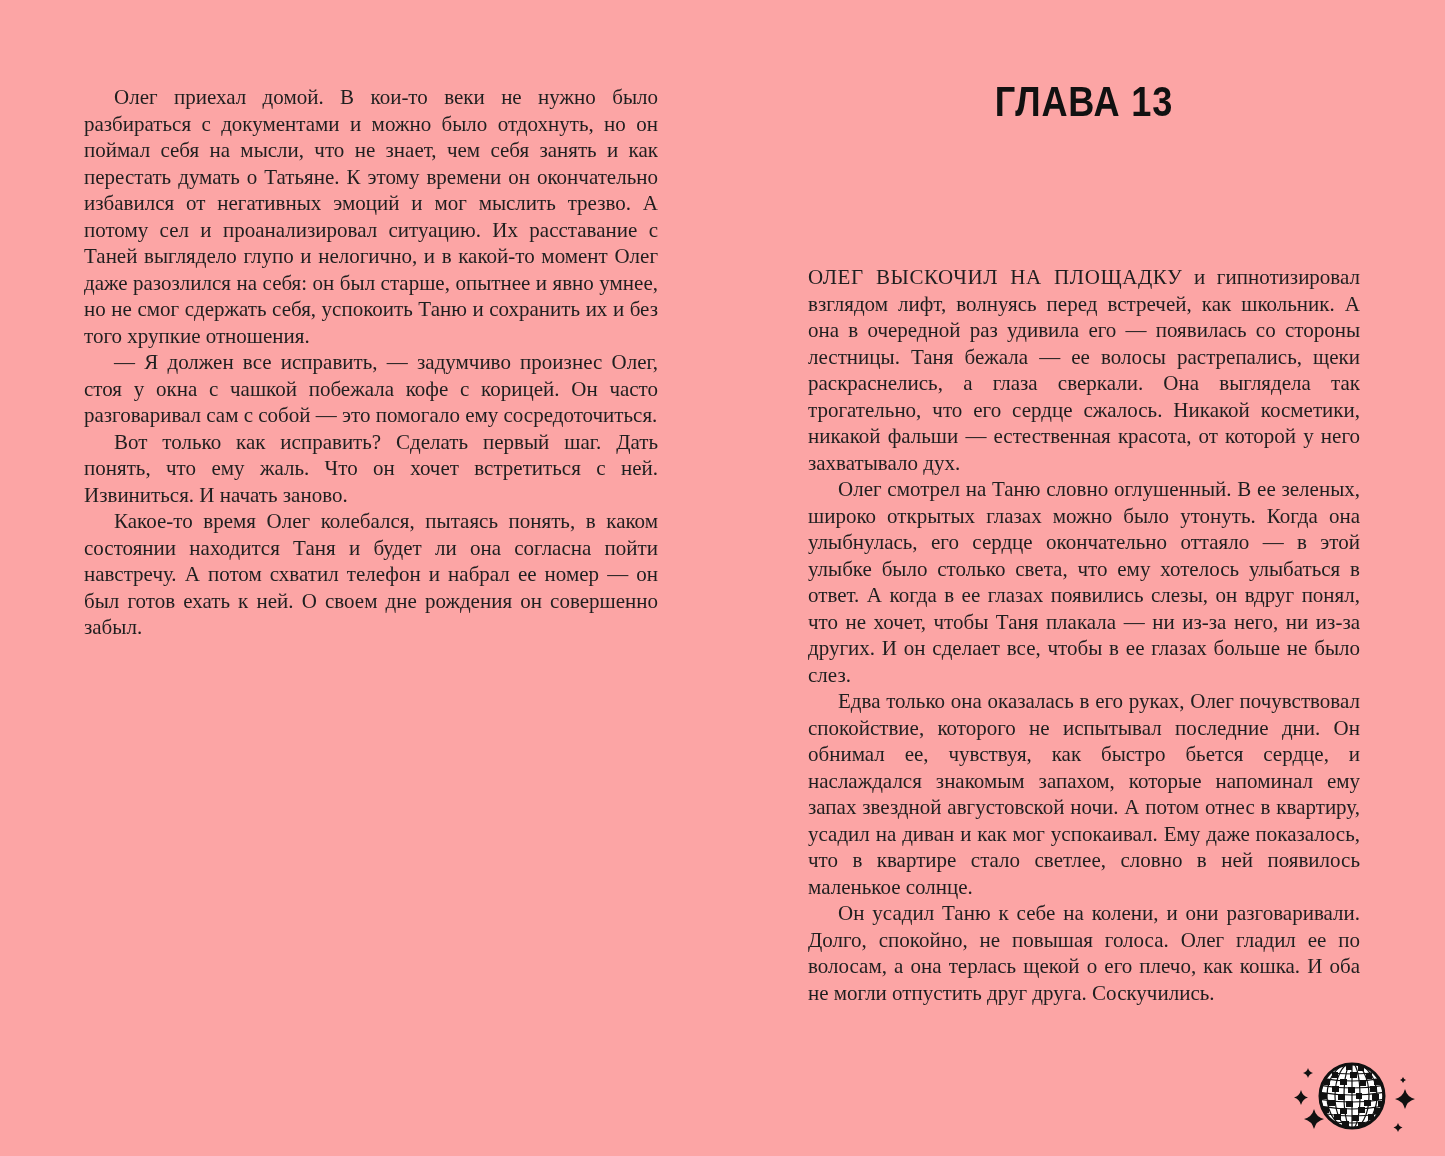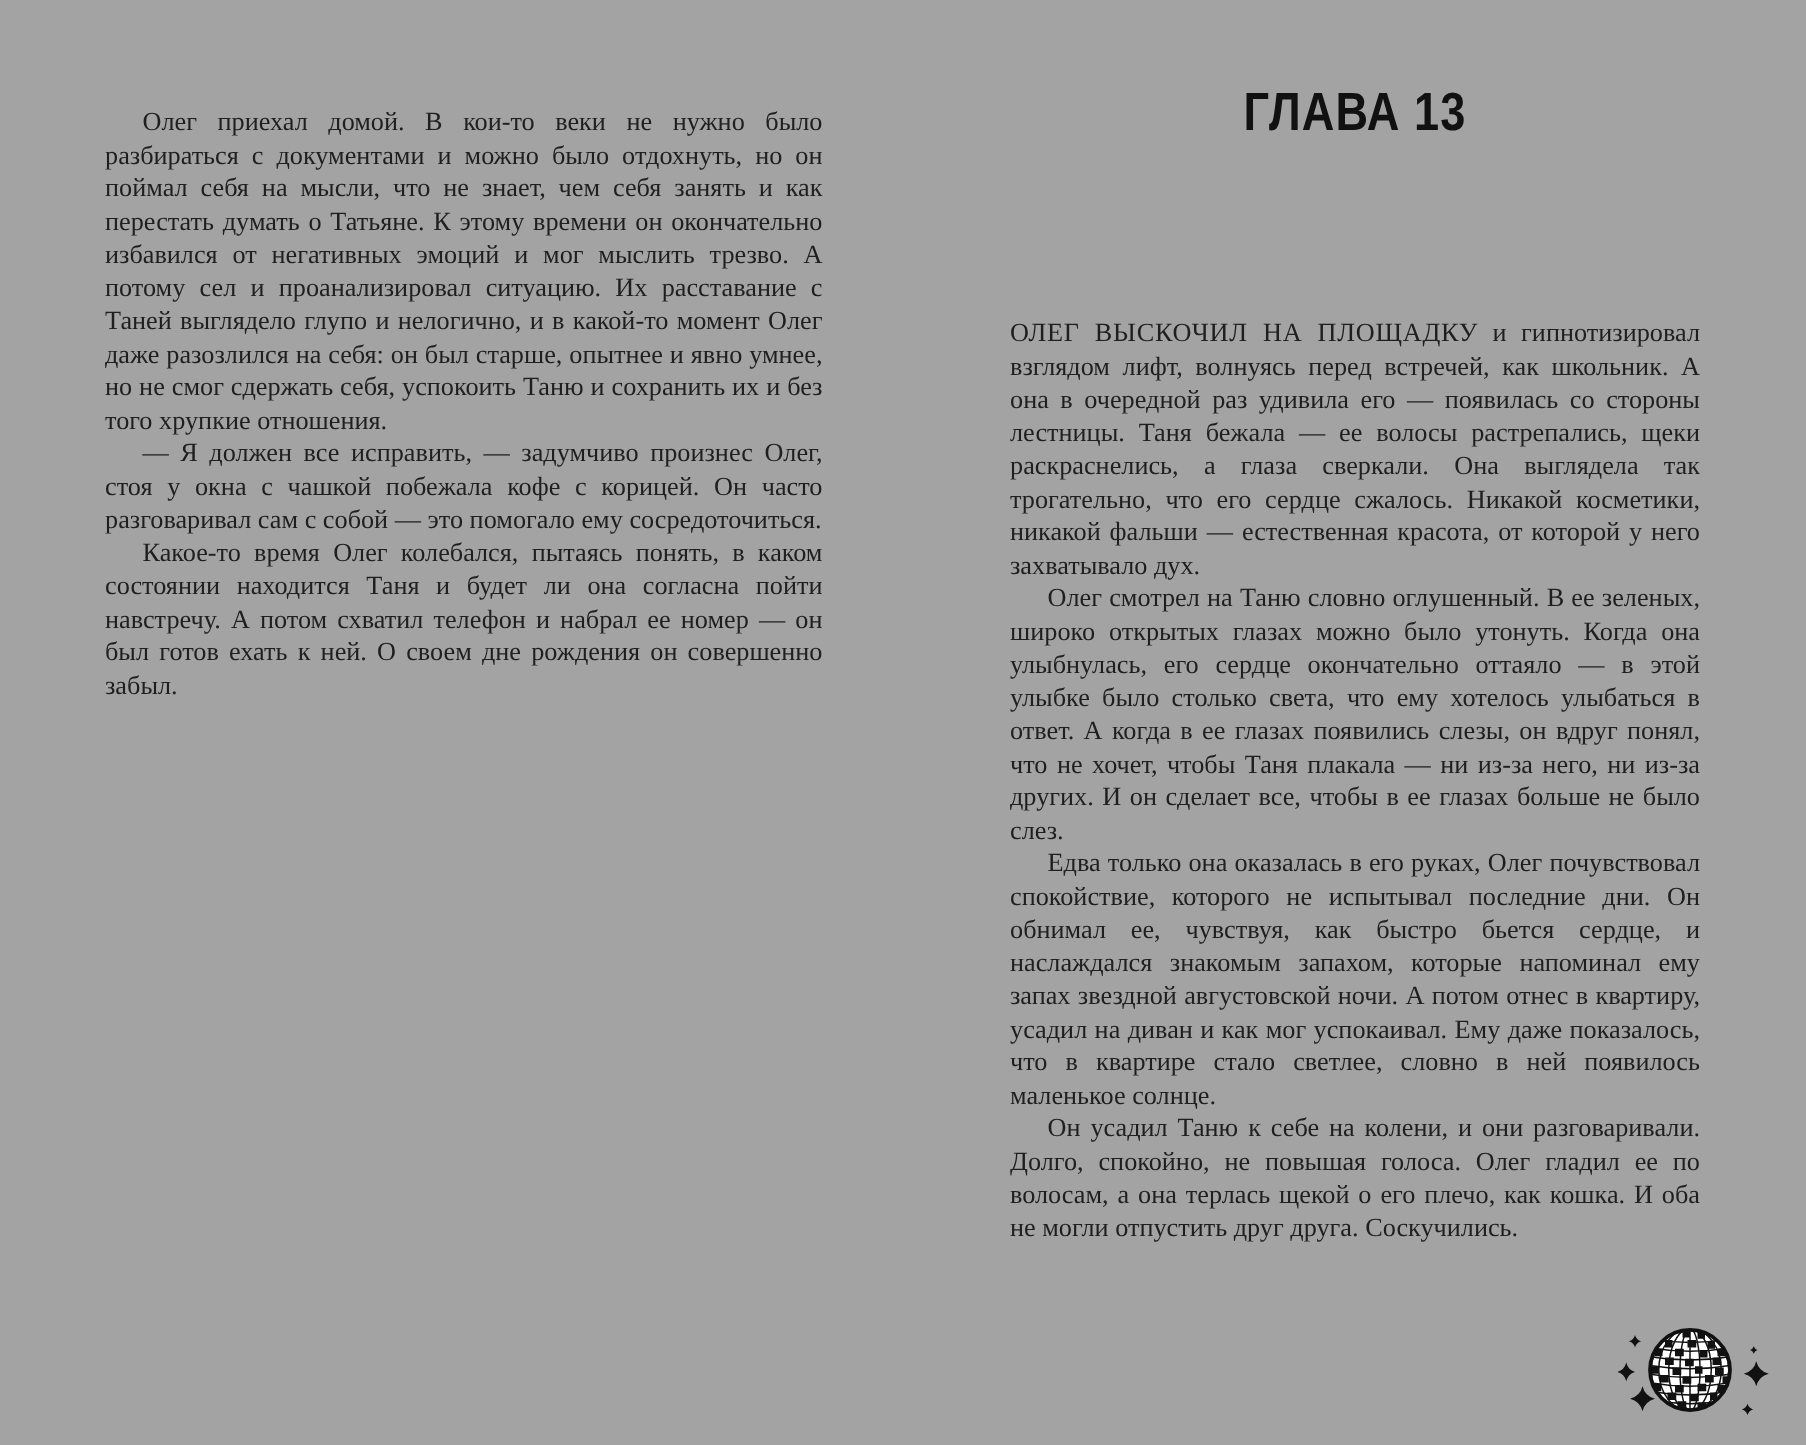--- a/index.html
+++ b/index.html
@@ -1,34 +1,34 @@
 <!DOCTYPE html>
 <html lang="ru"><head>
 <meta charset="utf-8">
 <style>
   html, body { margin: 0; padding: 0; }
   .canvas {
     position: relative;
     width: 1445px;
     height: 1156px;
-    background: #a3a3a3;
+    background: #fca5a5;
     overflow: hidden;
     font-family: "Liberation Serif", serif;
     color: #1f1f1f;
   }
   .page-left {
     position: absolute;
     left: 84px;
     top: 84px;
     width: 574px;
   }
   .page-right {
     position: absolute;
     left: 808px;
-    top: 0;
+    top: 11px;
     width: 552px;
     height: 888px;
     text-decoration: underline;
   }
   .chapter-title {
     position: absolute;
     top: 68px;
     left: 0;
     width: 100%;
     text-align: center;
@@ -77,20 +77,21 @@
   }
 </style>
 </head>
 <body>
 
 <div class="canvas">
 
   <div class="page-left">
     <p class="body-par">Олег приехал домой. В кои-то веки не нужно было разбираться с документами и можно было отдохнуть, но он поймал себя на мысли, что не знает, чем себя занять и как перестать думать о Татьяне. К этому времени он окончательно избавился от негативных эмоций и мог мыслить трезво. А потому сел и проанализировал ситуацию. Их расставание с Таней выглядело глупо и нелогично, и в какой-то момент Олег даже разозлился на себя: он был старше, опытнее и явно умнее, но не смог сдержать себя, успокоить Таню и сохранить их и без того хрупкие отношения.</p>
     <p class="body-par">— Я должен все исправить, — задумчиво произнес Олег, стоя у окна с чашкой побежала кофе с корицей. Он часто разговаривал сам с собой — это помогало ему сосредоточиться.</p>
+    <p class="body-par">Вот только как исправить? Сделать первый шаг. Дать понять, что ему жаль. Что он хочет встретиться с ней. Извиниться. И начать заново.</p>
     <p class="body-par">Какое-то время Олег колебался, пытаясь понять, в каком состоянии находится Таня и будет ли она согласна пойти навстречу. А потом схватил телефон и набрал ее номер — он был готов ехать к ней. О своем дне рождения он совершенно забыл.</p>
   </div>
 
   <div class="page-right">
     <div class="chapter-title">ГЛАВА 13</div>
 
     <div class="right-body">
       <p class="body-par no-indent"><span class="lead">ОЛЕГ ВЫСКОЧИЛ НА ПЛОЩАДКУ</span><span> и гипнотизировал взглядом лифт, волнуясь перед встречей, как школьник. А она в очередной раз удивила его — появилась со стороны лестницы. Таня бежала — ее волосы растрепались, щеки раскраснелись, а глаза сверкали. Она выглядела так трогательно, что его сердце сжалось. Никакой косметики, никакой фальши — естественная красота, от которой у него захватывало дух.</span></p>
       <p class="body-par">Олег смотрел на Таню словно оглушенный. В ее зеленых, широко открытых глазах можно было утонуть. Когда она улыбнулась, его сердце окончательно оттаяло — в этой улыбке было столько света, что ему хотелось улыбаться в ответ. А когда в ее глазах появились слезы, он вдруг понял, что не хочет, чтобы Таня плакала — ни из-за него, ни из-за других. И он сделает все, чтобы в ее глазах больше не было слез.</p>
       <p class="body-par">Едва только она оказалась в его руках, Олег почувствовал спокойствие, которого не испытывал последние дни. Он обнимал ее, чувствуя, как быстро бьется сердце, и наслаждался знакомым запахом, которые напоминал ему запах звездной августовской ночи. А потом отнес в квартиру, усадил на диван и как мог успокаивал. Ему даже показалось, что в квартире стало светлее, словно в ней появилось маленькое солнце.</p>

